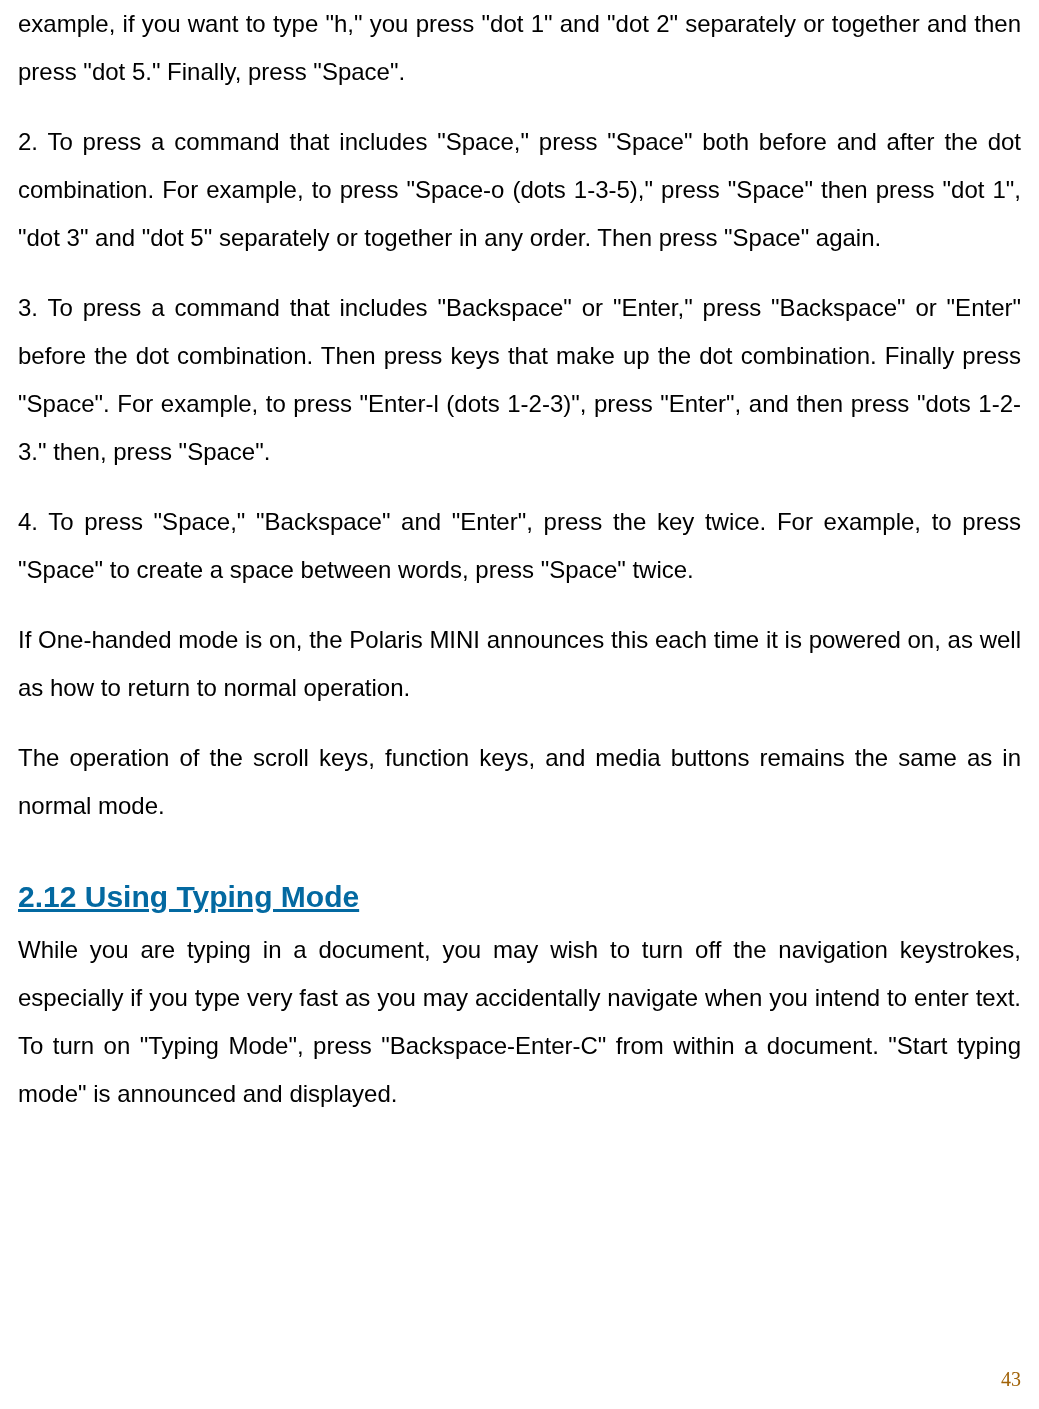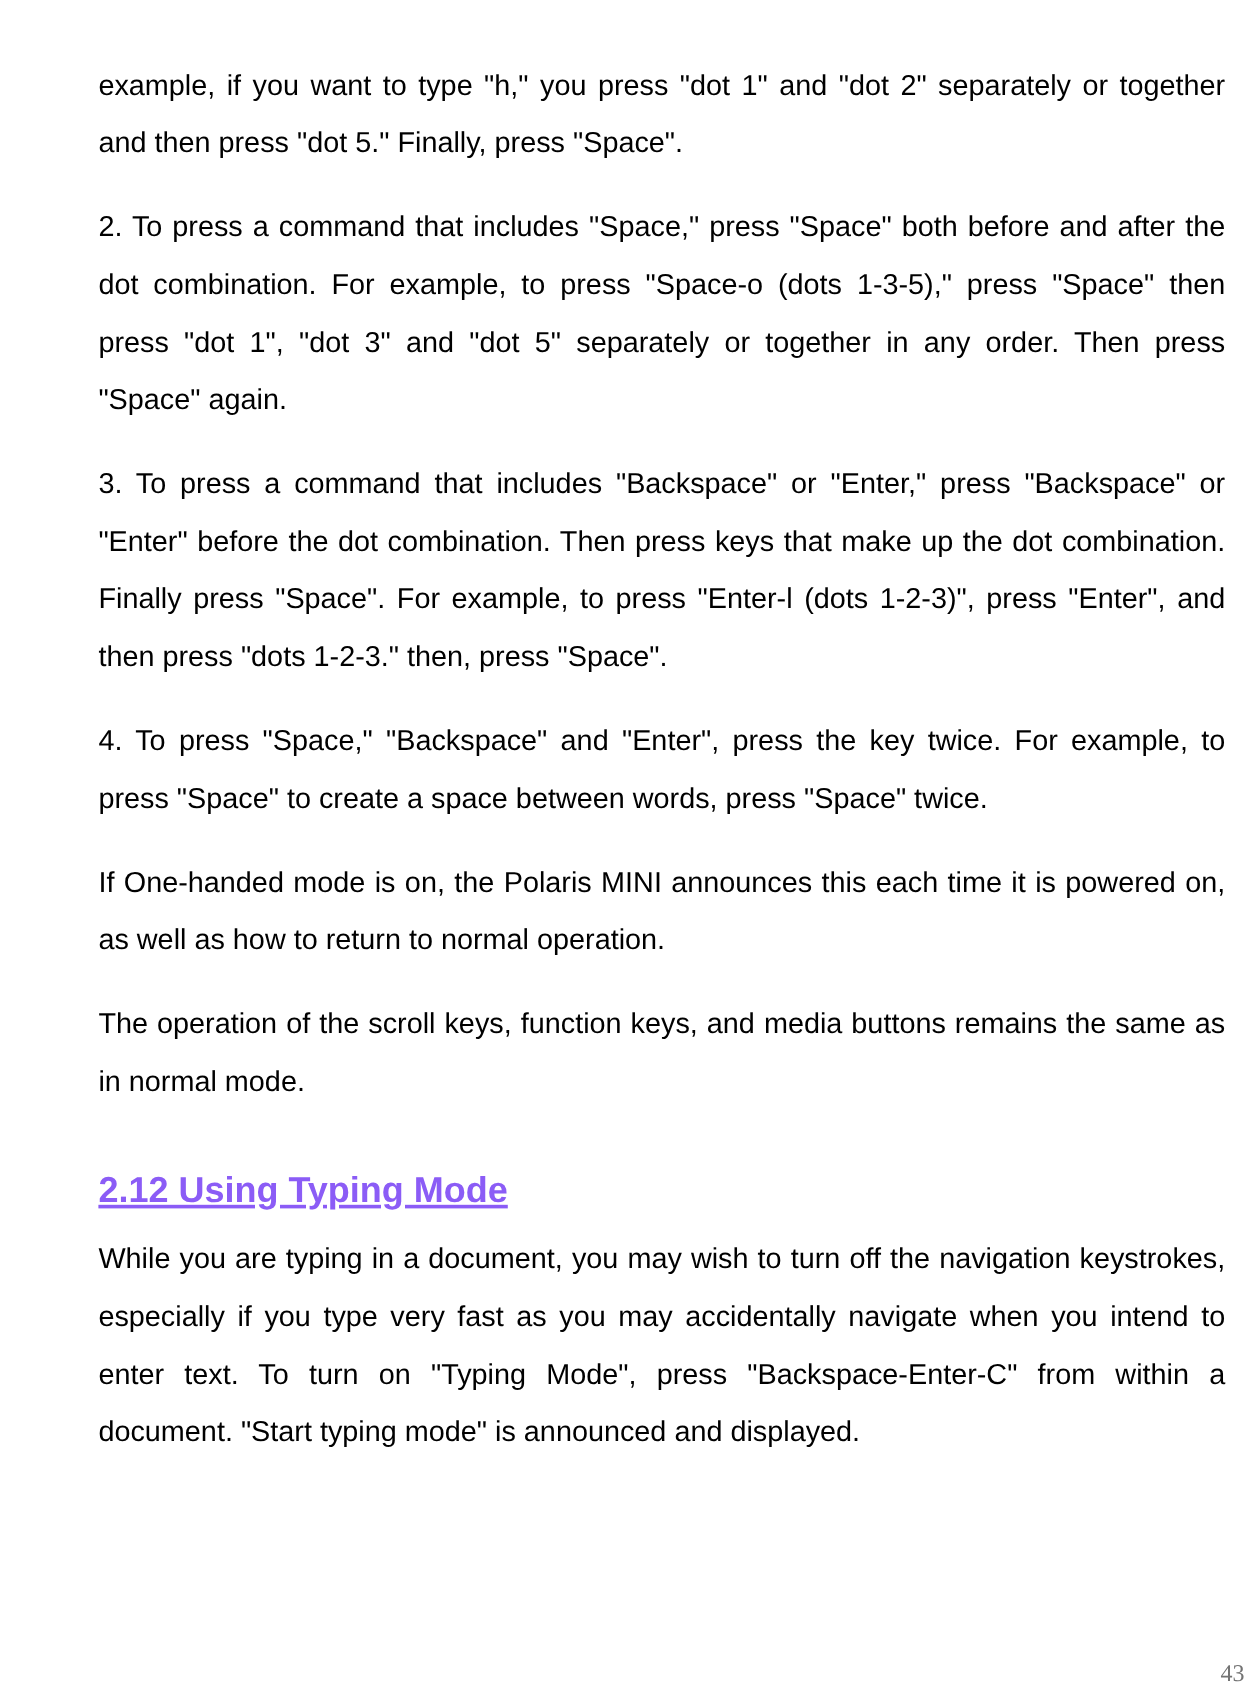--- a/index.html
+++ b/index.html
@@ -1,16 +1,16 @@
 <!DOCTYPE html>
 <html><head>
   <meta charset="utf-8">
   <style>
     * {
-      margin: 16px;
+      margin: 0;
       padding: 0;
       box-sizing: border-box;
     }
     body {
       font-family: Arial, Helvetica, sans-serif;
       background: #ffffff;
       width: 1039px;
       height: 1409px;
       position: relative;
       padding: 0 18px;
@@ -25,31 +25,31 @@
       text-align: justify;
       margin-bottom: 22px;
     }
     p.last-para {
       margin-bottom: 0;
     }
     h2 {
       font-size: 30px;
       font-weight: bold;
       text-decoration: underline;
-      color: #8b5cf6;
+      color: #0369a1;
       margin-top: 50px;
       margin-bottom: 12px;
     }
     .page-number {
       position: absolute;
       bottom: 18px;
       right: 18px;
       font-family: 'Times New Roman', Times, serif;
       font-size: 20px;
-      color: #737373;
+      color: #a16207;
     }
   </style>
 </head>
 <body>
 
 <div class="content">
   <p>example, if you want to type "h," you press "dot 1" and "dot 2" separately or together and then press "dot 5." Finally, press "Space".</p>
   <p>2. To press a command that includes "Space," press "Space" both before and after the dot combination. For example, to press "Space-o (dots 1-3-5)," press "Space" then press "dot 1", "dot 3" and "dot 5" separately or together in any order. Then press "Space" again.</p>
   <p>3. To press a command that includes "Backspace" or "Enter," press "Backspace" or "Enter" before the dot combination. Then press keys that make up the dot combination. Finally press "Space". For example, to press "Enter-l (dots 1-2-3)", press "Enter", and then press "dots 1-2-3." then, press "Space".</p>
   <p>4. To press "Space," "Backspace" and "Enter", press the key twice. For example, to press "Space" to create a space between words, press "Space" twice.</p>

